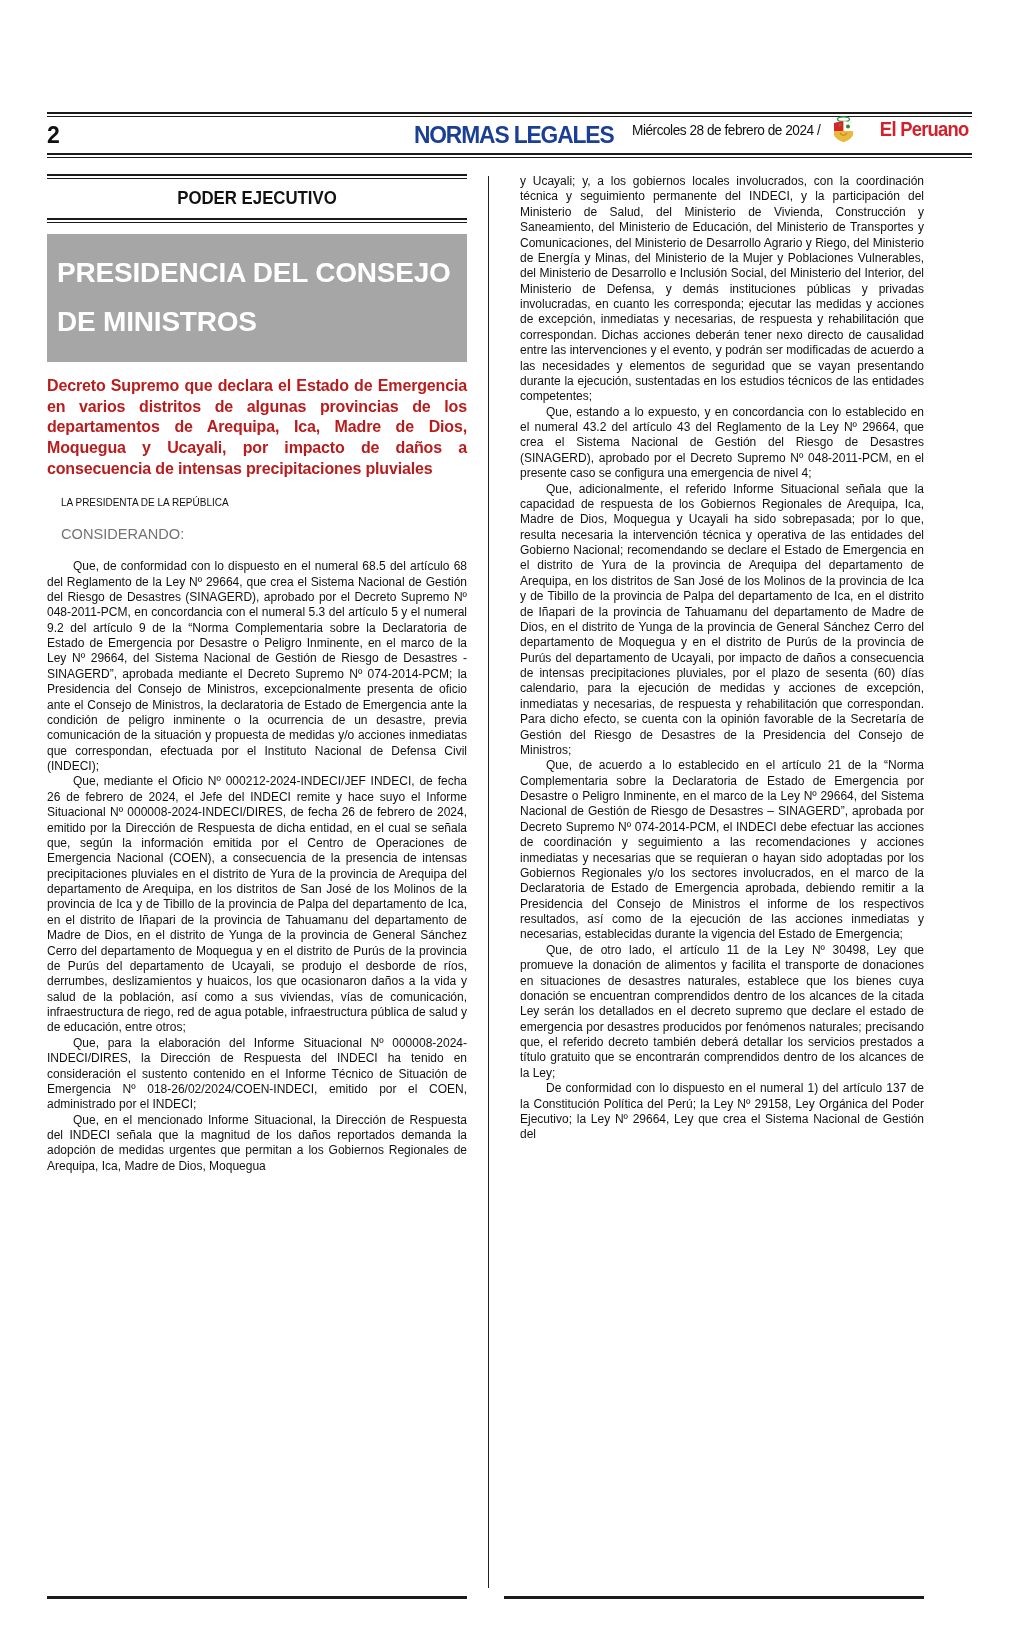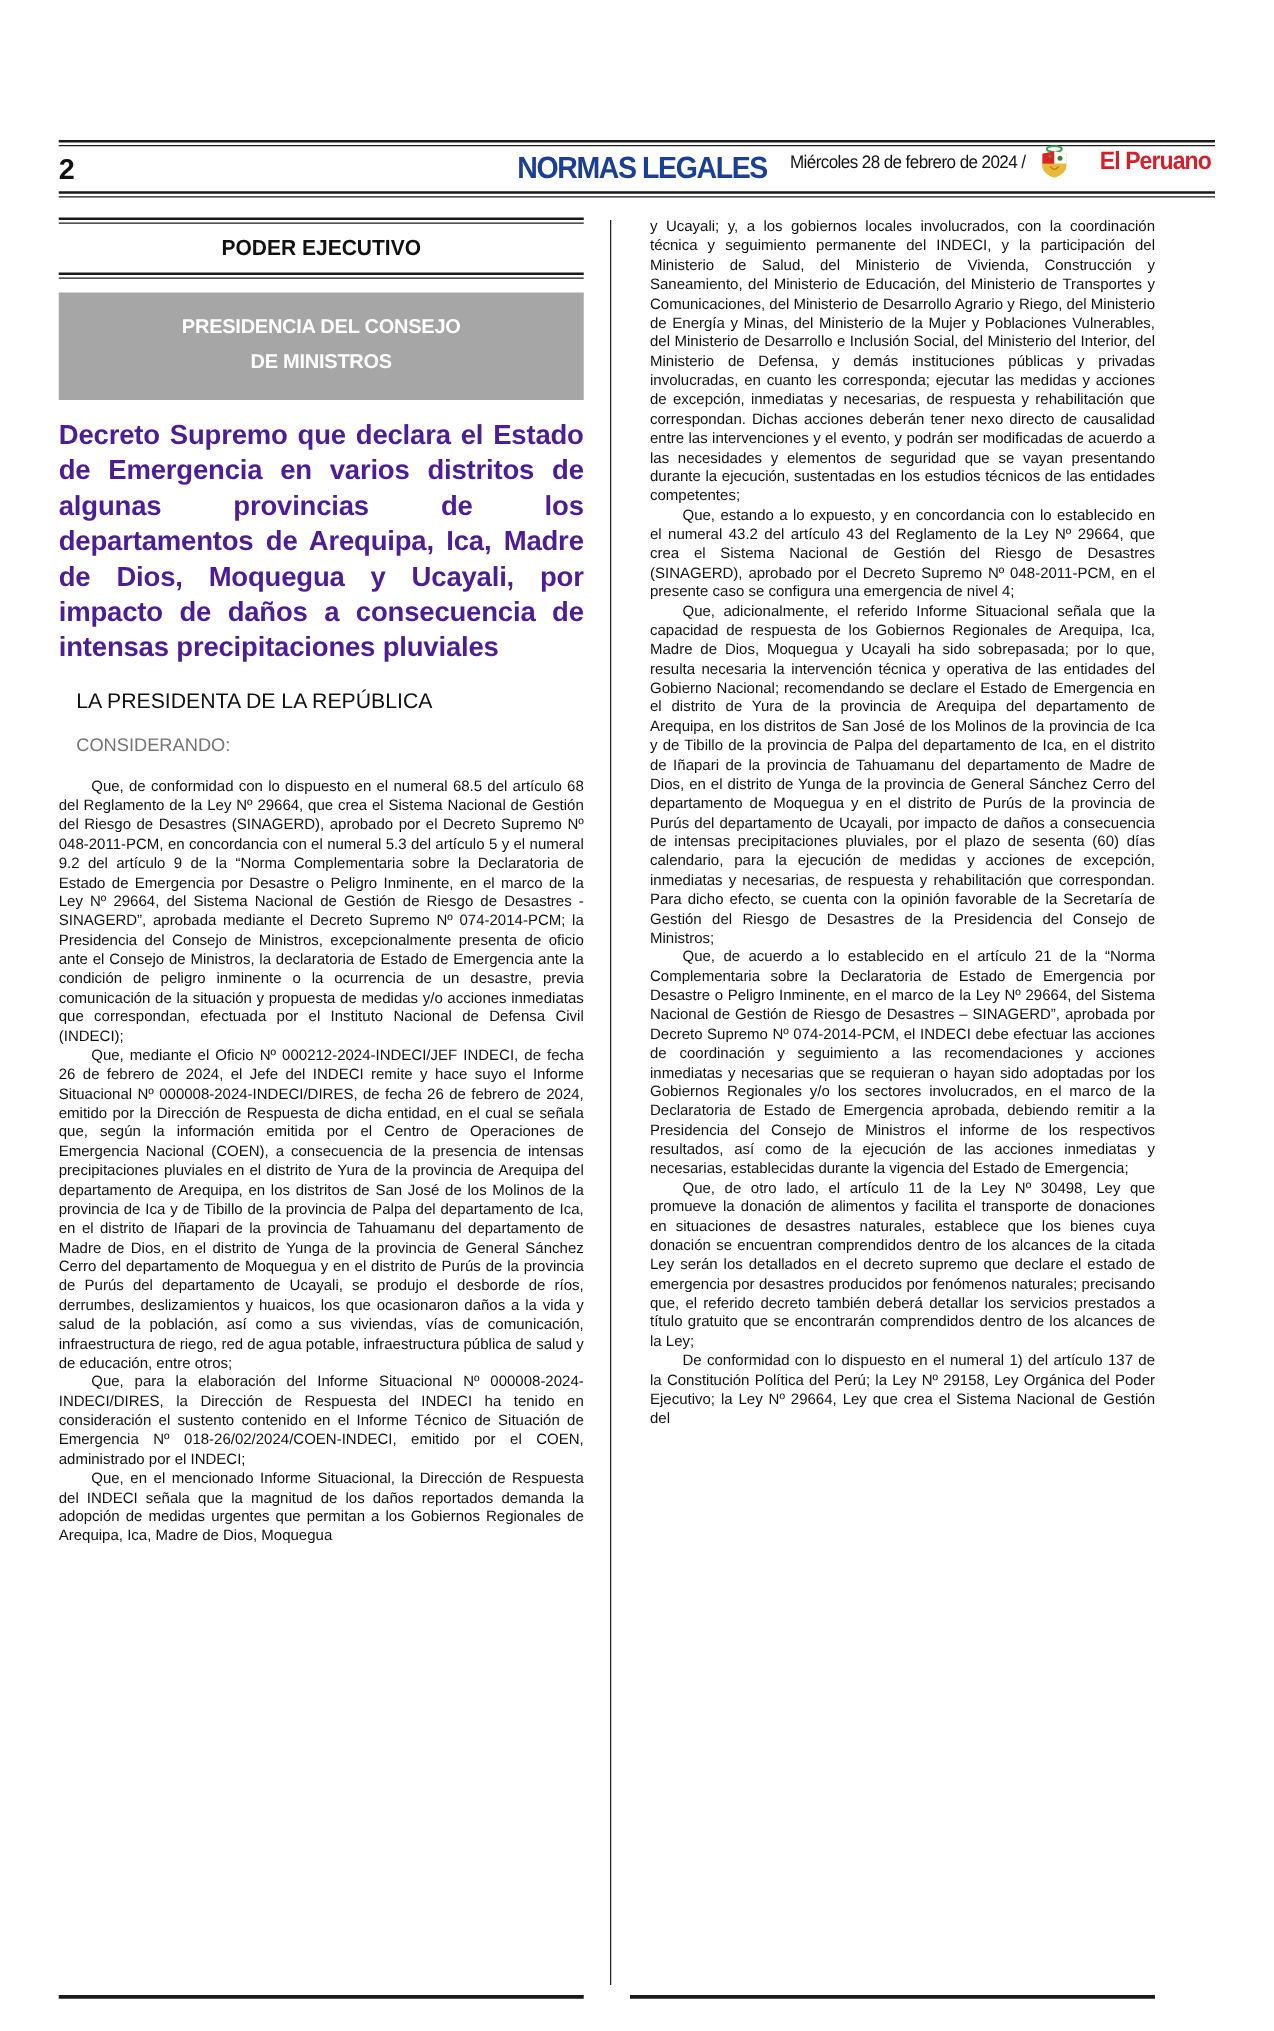--- a/index.html
+++ b/index.html
@@ -134,48 +134,47 @@
     transform: scaleX(0.96);
   }
   .rule-double-thin {
     border-top: 2.2px solid #1a1a1a;
     border-bottom: 1.1px solid #1a1a1a;
     height: 2px;
   }
   .org-banner {
     background: #a6a6a6;
     color: #ffffff;
-    text-align: center;
-    font-size: 16px;
+    font-size: 28px;
     font-weight: bold;
     letter-spacing: -0.2px;
     padding: 14px 10px 16px 10px;
     margin-top: 11px;
     line-height: 1.75;
   }
   .doc-title {
-    font-size: 22px;
+    font-size: 16px;
     font-weight: bold;
     line-height: 1.29;
     text-align: justify;
     text-justify: inter-word;
     margin-top: 14px;
-    color: #4c1d95;
+    color: #b91c1c;
     letter-spacing: -0.15px;
   }
   .decree-no {
     text-align: center;
     font-size: 14.6px;
     font-weight: bold;
     line-height: 1.25;
     margin-top: 17px;
     color: #111;
   }
   .sig-line {
-    font-size: 17px;
+    font-size: 10px;
     margin-top: 18px;
     padding-left: 14px;
     color: #111;
   }
   .considering {
     font-size: 14.6px;
     margin-top: 18px;
     padding-left: 14px;
     color: #737373;
   }

